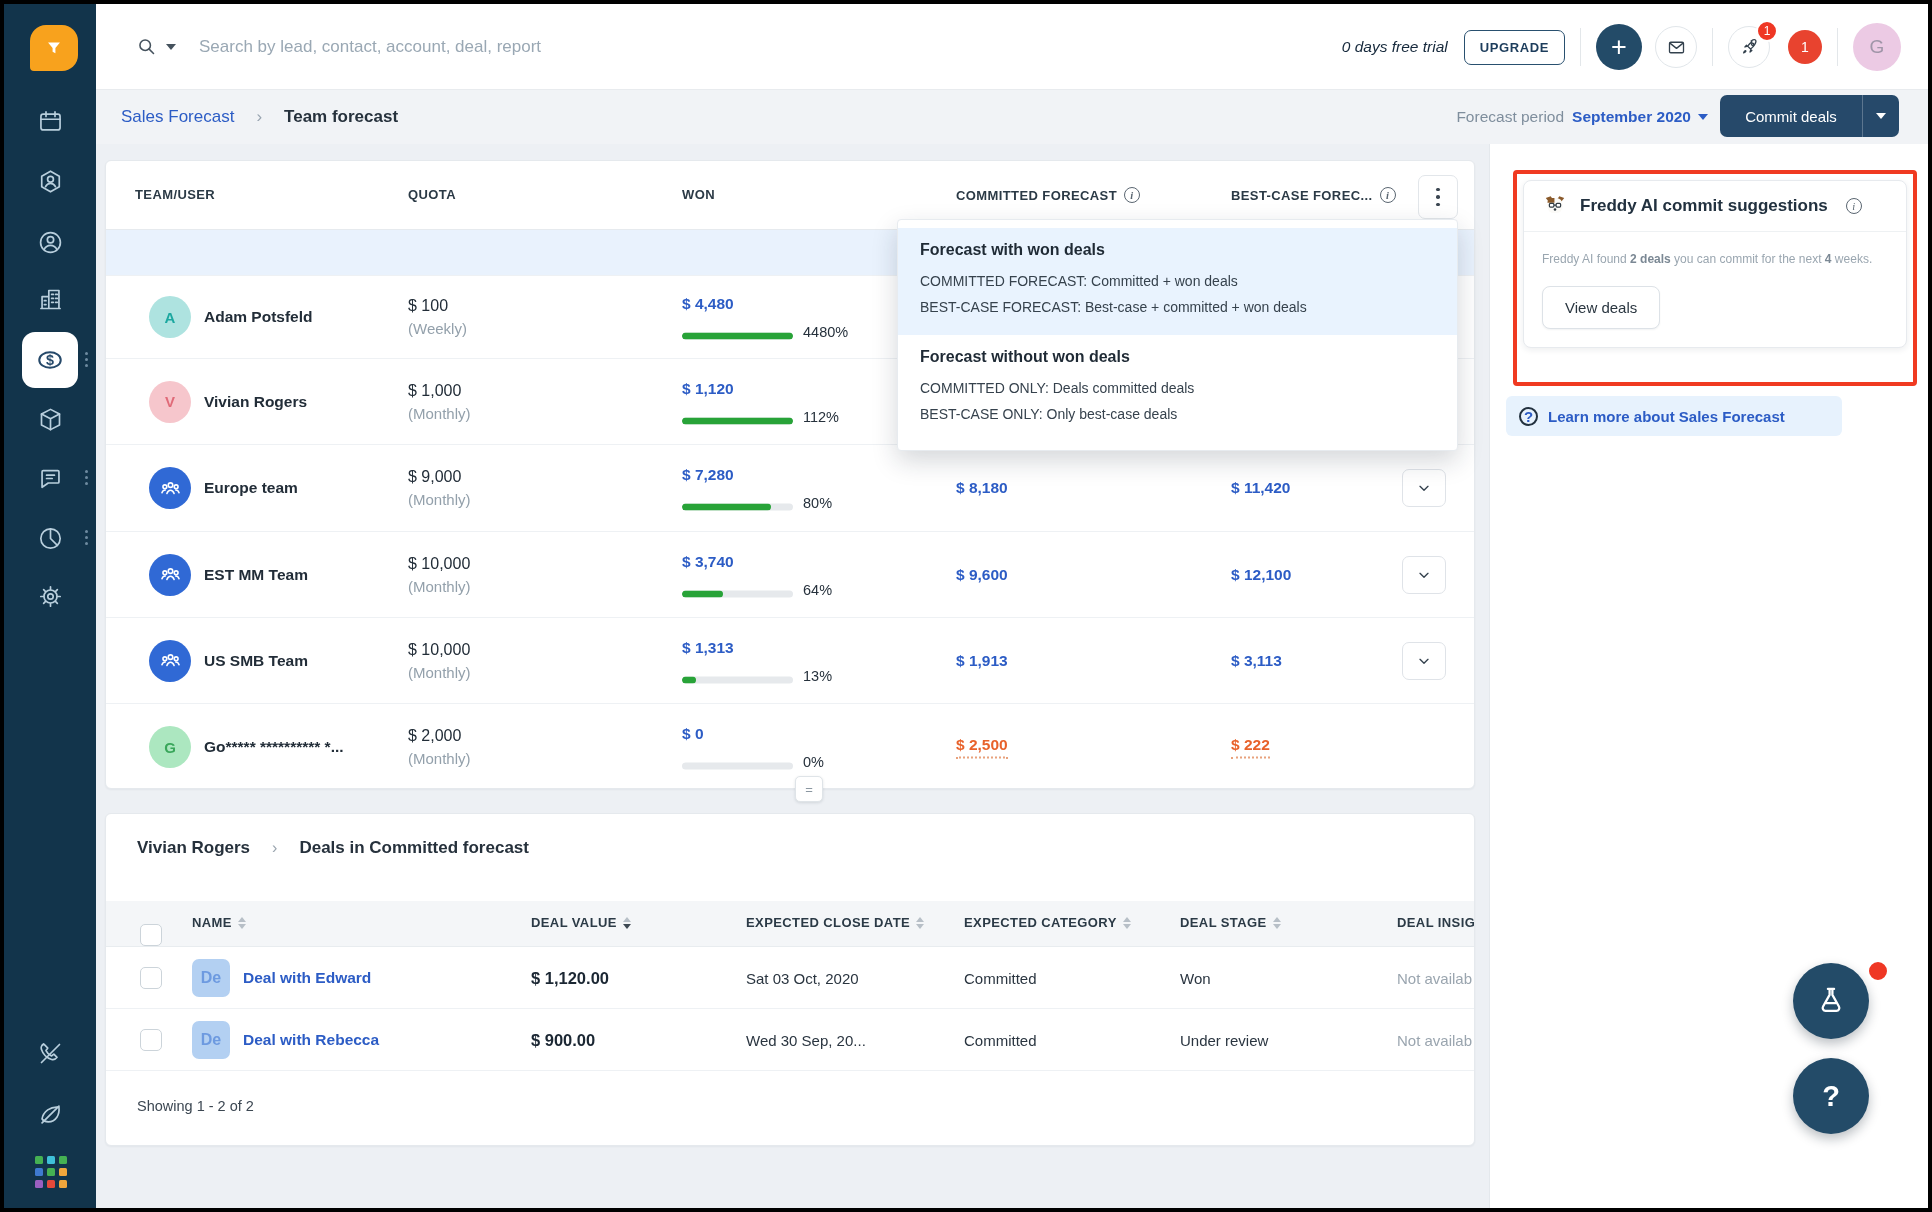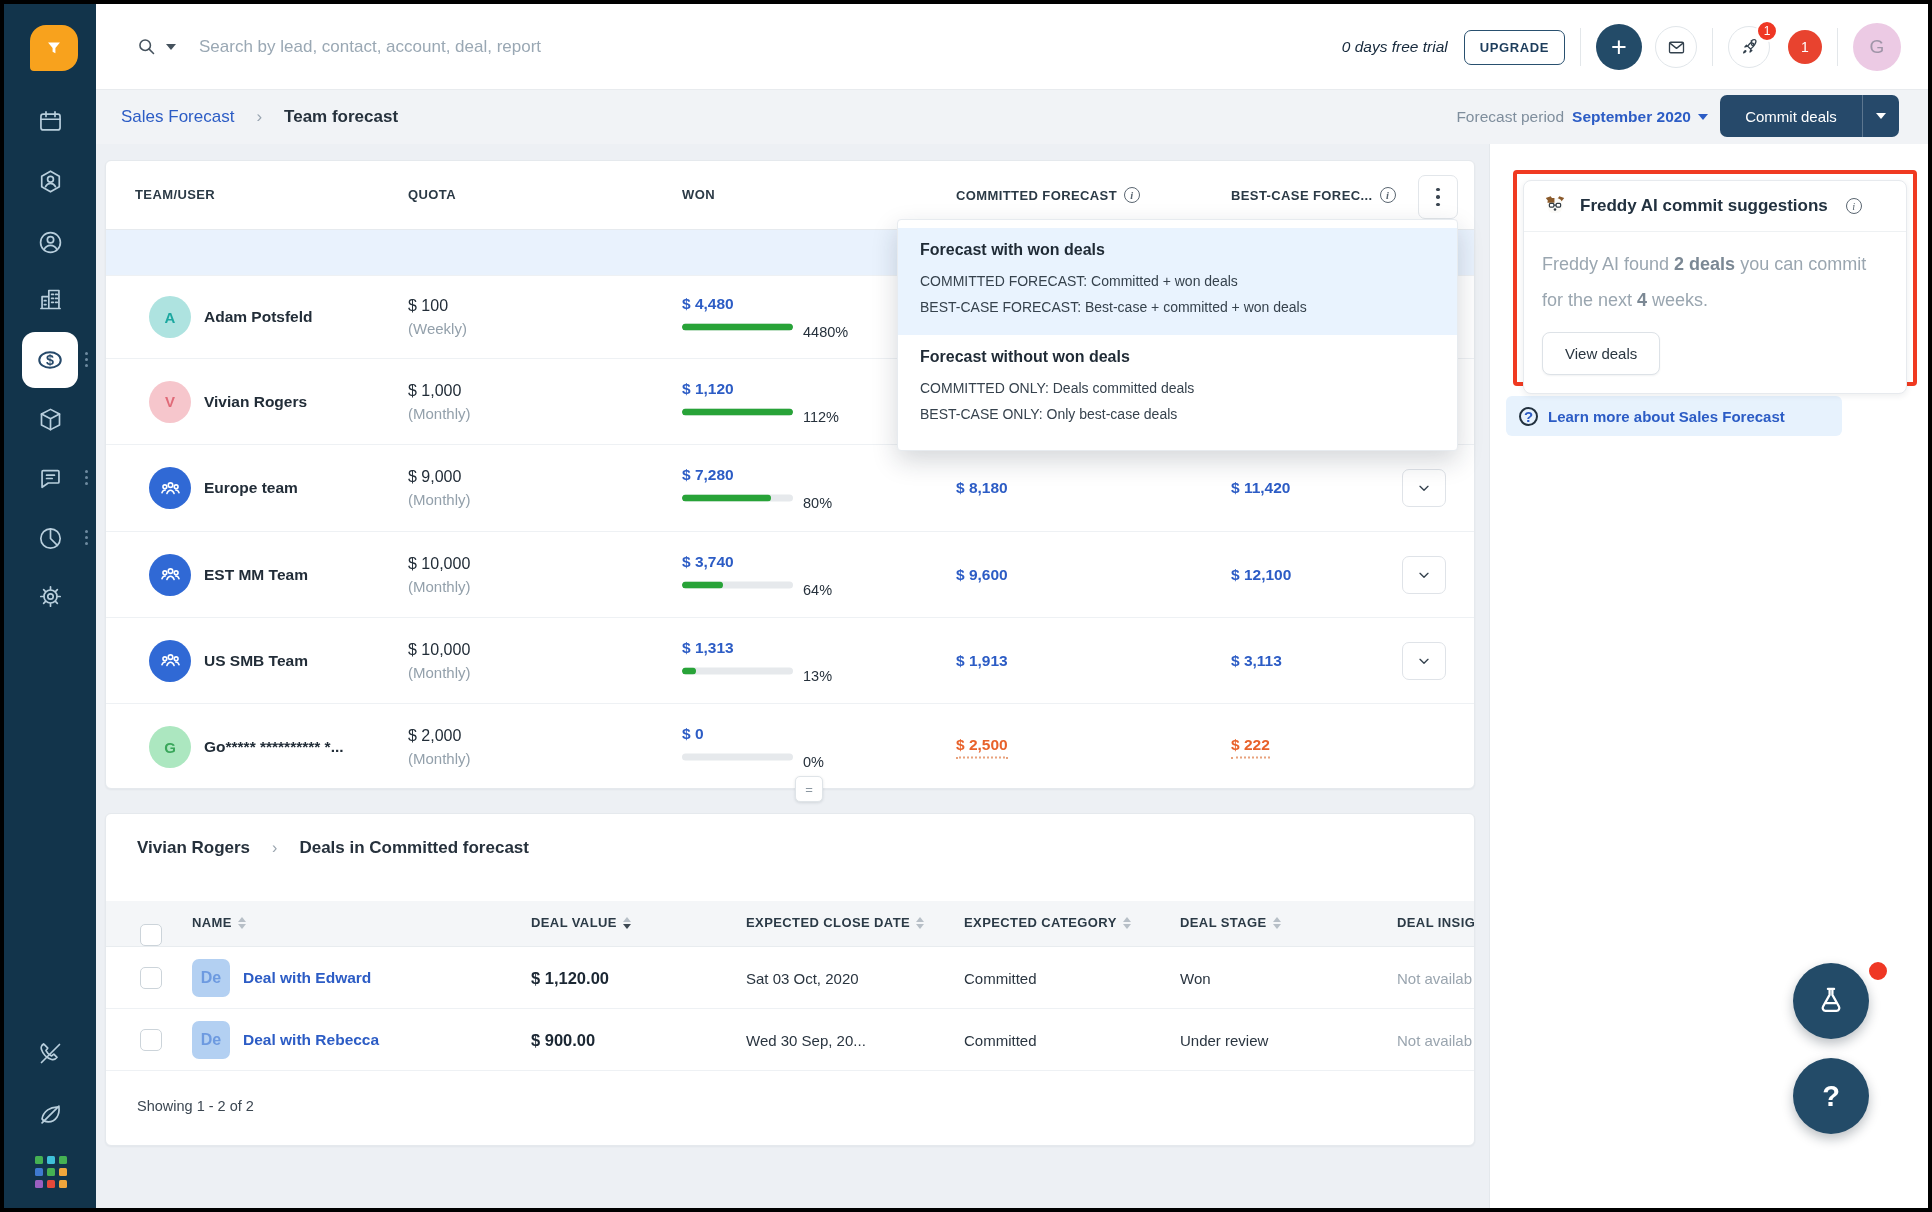--- a/index.html
+++ b/index.html
@@ -85,21 +85,21 @@
   .av-pink { background:#f6c6cc; color:#e06a78; }
   .av-green { background:#ace7c0; color:#39a65a; }
   .av-team { background:#3069d5; }
   .av-team svg { width:27px; height:27px; fill:none; stroke:#fff; stroke-width:1.4; stroke-linecap:round; }
   .fname { position:absolute; left:98px; top:50%; transform:translateY(-50%); font-size:15.5px; font-weight:600; color:#222d38; cursor:pointer; }
   .fquota { position:absolute; left:302px; top:50%; transform:translateY(-50%); }
   .qv { font-size:16px; color:#222d38; }
   .qp { font-size:15px; color:#93a0ab; margin-top:5px; }
   .fwon { position:absolute; left:576px; top:50%; transform:translateY(-50%); }
   .wv { font-size:15.5px; font-weight:600; color:#2c5cc5; cursor:pointer; }
-  .barrow { display:flex; align-items:flex-start; gap:10px; margin-top:11px; }
+  .barrow { display:flex; align-items:flex-end; gap:10px; margin-top:11px; }
   .bar { width:111px; height:7px; border-radius:4px; background:#e6e9ec; overflow:hidden; }
   .fill { height:7px; border-radius:4px; background:#28a338; }
   .pct { font-size:14.5px; color:#26313c; }
   .fmoney { position:absolute; top:50%; transform:translateY(-50%); font-size:15.5px; font-weight:600; color:#2c5cc5; cursor:pointer; }
   .m-com { left:850px; } .m-best { left:1125px; }
   .fmoney.sugg { color:#e8622b; border-bottom:2px dotted #e8a27d; padding-bottom:3px; }
   .rowchev { position:absolute; left:1296px; top:50%; transform:translateY(-50%); width:44px; height:38px; background:#fff;
              border:1px solid #dfe3e8; border-radius:7px; display:flex; align-items:center; justify-content:center; cursor:pointer; }
   .rowchev svg { width:16px; height:16px; fill:none; stroke:#33414d; stroke-width:2; stroke-linecap:round; stroke-linejoin:round; }
 
@@ -113,21 +113,21 @@
   .dd-item { padding:13px 22px 15px; cursor:pointer; }
   .dd-item.hl { background:#e9f3fe; }
   .dd-title { font-size:16px; font-weight:bold; color:#1f2a35; margin-bottom:9px; }
   .dd-line { font-size:14px; color:#36424d; line-height:26px; }
 
   
   .freddy-outline { position:absolute; left:1509px; top:166px; width:404px; height:216px; border:4px solid #f03a21; border-radius:4px; z-index:18; }
   .freddy-card { margin:6px; background:#fff; border:1px solid #e7eaee; border-radius:8px; box-shadow:0 2px 6px rgba(20,35,50,.08); }
   .fr-head { display:flex; align-items:center; gap:12px; padding:12px 18px; border-bottom:1px solid #eef1f3; }
   .fr-title { font-size:17px; font-weight:600; color:#22313f; }
-  .fr-body { padding:14px 18px 0; font-size:18px; color:#9aa6b0; line-height:36px; width:100%; }
+  .fr-body { padding:14px 18px 0; font-size:12px; color:#9aa6b0; line-height:26px; width:100%; }
   .fr-body b { color:#7b8894; font-weight:600; }
   .fr-btn { margin:14px 18px 18px; padding:12px 22px; background:#fff; border:1px solid #dde2e7; border-radius:8px;
             font-size:15px; color:#2a3640; cursor:pointer; box-shadow:0 1px 2px rgba(20,35,50,.06);
             font-family:"Liberation Sans","DejaVu Sans",sans-serif; }
   .learn-pill { position:absolute; left:1502px; top:392px; width:336px; height:40px; background:#e7f2fd; border-radius:6px;
                 display:flex; align-items:center; gap:10px; padding:0 13px; cursor:pointer; z-index:6; }
   .q-ic { width:19px; height:19px; border:2px solid #22313f; border-radius:50%; color:#22313f; font-size:12px; font-weight:bold;
           display:flex; align-items:center; justify-content:center; flex:none; }
   .learn-pill span { color:#2c5cc5; font-size:15px; font-weight:600; }
 

